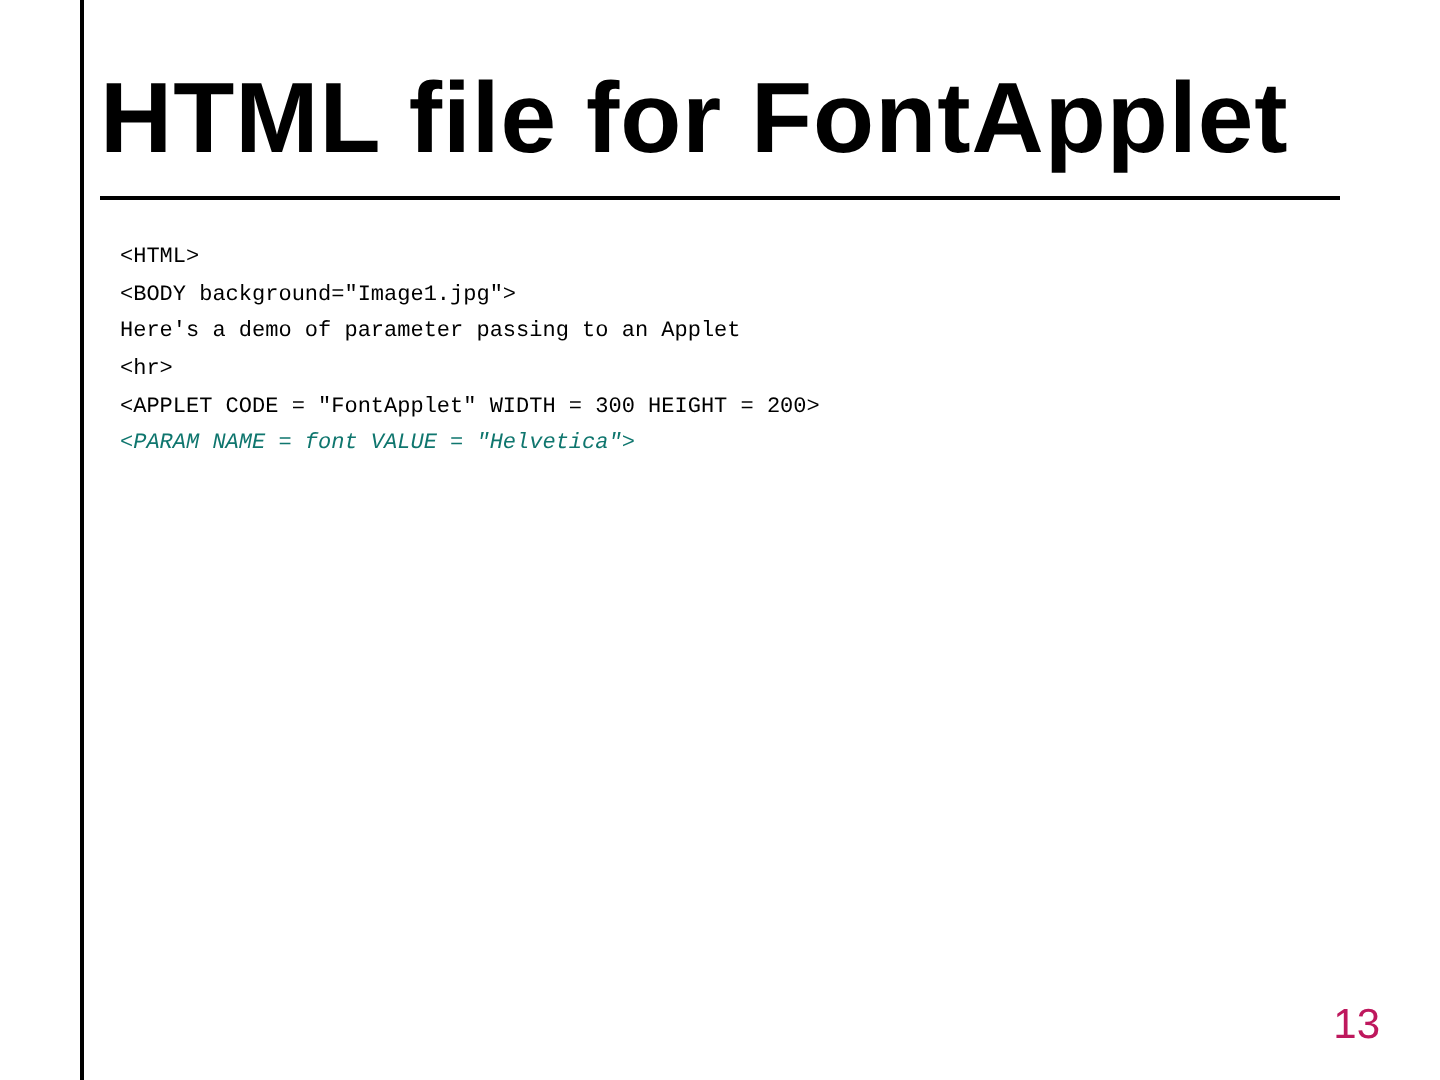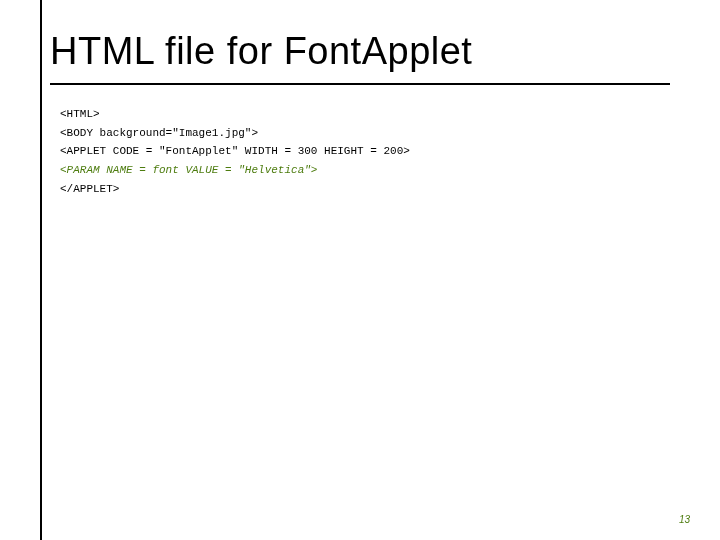--- a/index.html
+++ b/index.html
@@ -24,22 +24,22 @@
       padding: 30px 50px;
     }
 
     .title-area {
       border-bottom: 2px solid #000000;
       padding-bottom: 10px;
       margin-bottom: 20px;
     }
 
     .slide-title {
-      font-size: 38px;
-      font-weight: normal;
+      font-size: 50px;
+      font-weight: bold;
       color: #000000;
       font-family: Arial, sans-serif;
       letter-spacing: 0.5px;
     }
 
     .left-border {
       position: absolute;
       left: 40px;
       top: 0;
       bottom: 0;
@@ -58,48 +58,48 @@
       line-height: 1.7;
       color: #000000;
     }
 
     .code-line {
       display: block;
       white-space: pre;
     }
 
     .code-line.italic-red {
-      color: #4d7c0f;
+      color: #0f766e;
       font-style: italic;
     }
 
     .page-number {
       position: absolute;
       bottom: 15px;
       right: 30px;
-      font-size: 10px;
-      color: #4d7c0f;
+      font-size: 21px;
+      color: #be185d;
       font-family: Arial, sans-serif;
-      font-style: italic;
     }
   </style>
 </head>
 <body>
 
 <div class="slide-container">
   <div class="left-border"></div>
 
   <div class="title-area">
     <h1 class="slide-title">HTML file for FontApplet</h1>
   </div>
 
   <div class="content-area">
     <div class="code-block" id="code-output">
         <span class="code-line">&lt;HTML&gt;</span>
         <span class="code-line">&lt;BODY background="Image1.jpg"&gt;</span>
+        <span class="code-line">Here's a demo of parameter passing to an Applet</span>
+        <span class="code-line">&lt;hr&gt;</span>
         <span class="code-line">&lt;APPLET CODE = "FontApplet" WIDTH = 300 HEIGHT = 200&gt;</span>
         <span class="code-line italic-red">&lt;PARAM NAME = font VALUE = "Helvetica"&gt;</span>
-        <span class="code-line">&lt;/APPLET&gt;</span>
       </div>
   </div>
 
   <div class="page-number">13</div>
 </div>
 
 </body></html>

